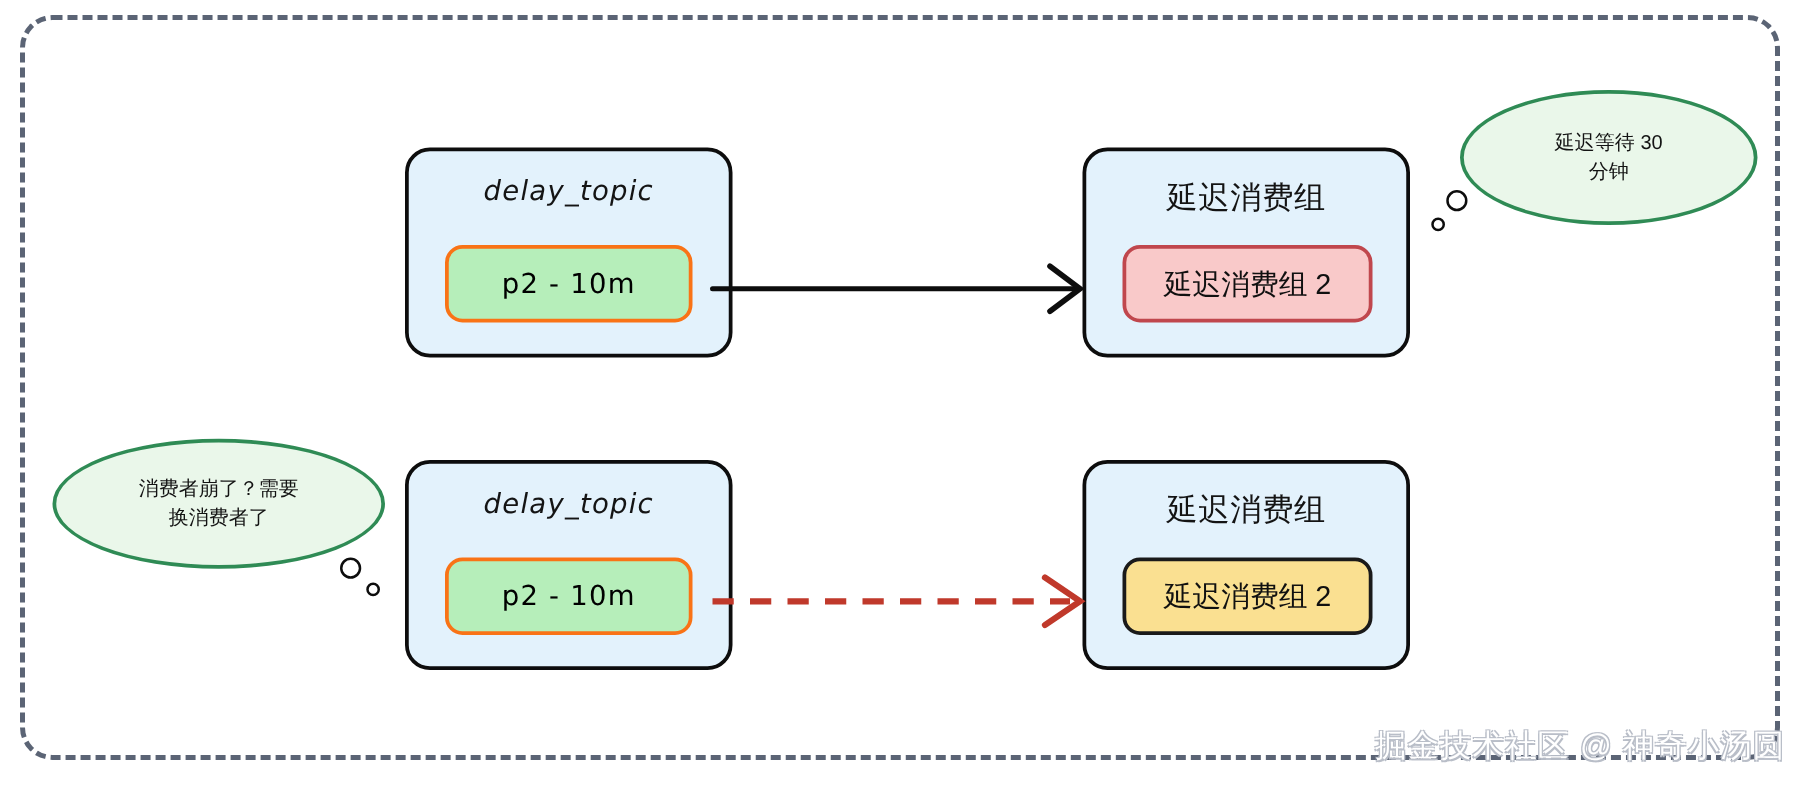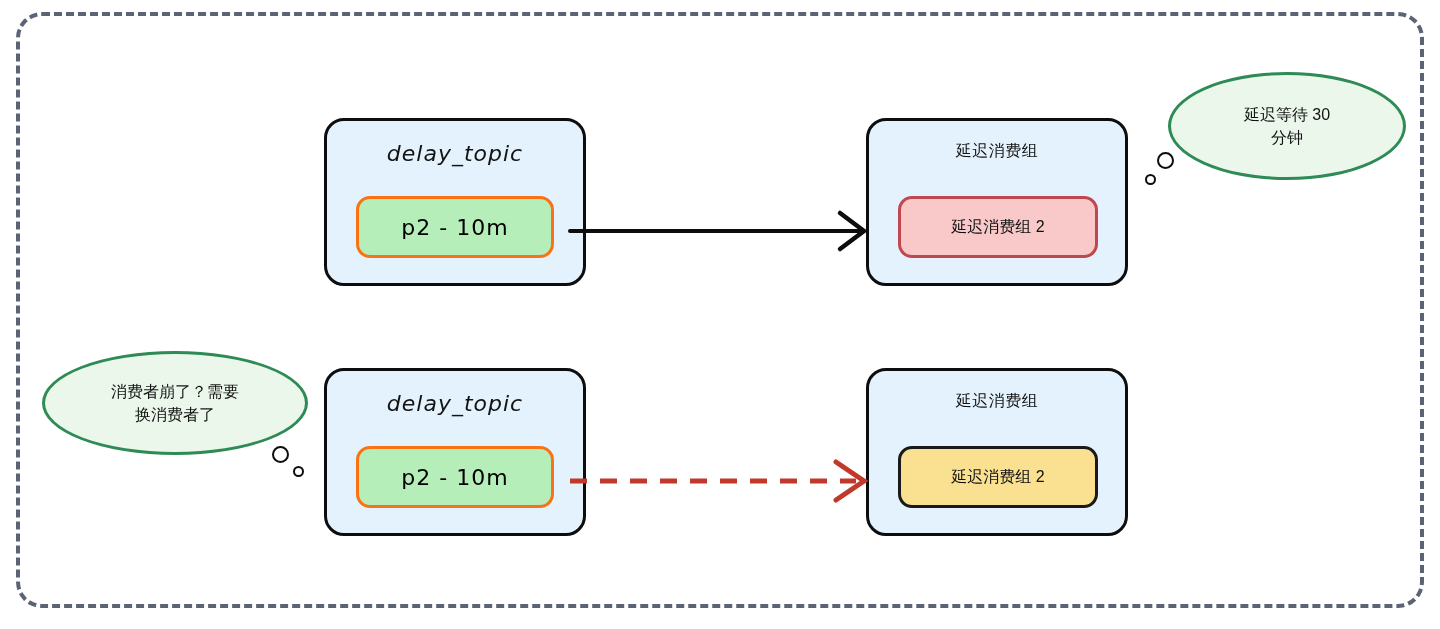--- a/index.html
+++ b/index.html
@@ -37,41 +37,41 @@
     border: 3.5px solid #0d0d0d;
     border-radius: 20px;
     box-sizing: border-box;
     display: flex;
     flex-direction: column;
     align-items: center;
     justify-content: flex-start;
   }
   .node-title {
     margin-top: 20px;
-    font-size: 16px;
+    font-size: 25px;
     color: #141414;
     letter-spacing: .5px;
     white-space: nowrap;
   }
   .node-title.latin {
     font-family: "DejaVu Sans", sans-serif;
     font-size: 22px;
     letter-spacing: 1px;
     font-style: italic;
   }
 
   
   .inner-pill {
     position: absolute;
     box-sizing: border-box;
     display: flex;
     align-items: center;
     justify-content: center;
     border-radius: 14px;
-    font-size: 16px;
+    font-size: 23px;
     white-space: nowrap;
   }
   .inner-pill.green {
     background: #b6eeba;
     border: 3px solid #f97316;
     color: #000000;
     font-family: "DejaVu Sans", sans-serif;
     font-size: 22px;
     letter-spacing: 1px;
   }
@@ -187,14 +187,15 @@
 
   <div class="bubble" style="left:42px; top:351px; width:266px; height:104px;">
     <span>
       <span>消费者崩了？需要</span><br>
       <span>换消费者了</span>
     </span>
   </div>
   <div class="dot" style="left:272px; top:446px; width:17px; height:17px;"></div>
   <div class="dot" style="left:293px; top:466px; width:11px; height:11px;"></div>
 
+  <div class="watermark-juejin">掘金技术社区 @ 神奇小汤圆</div>
 
 </div>
 
 </body></html>

